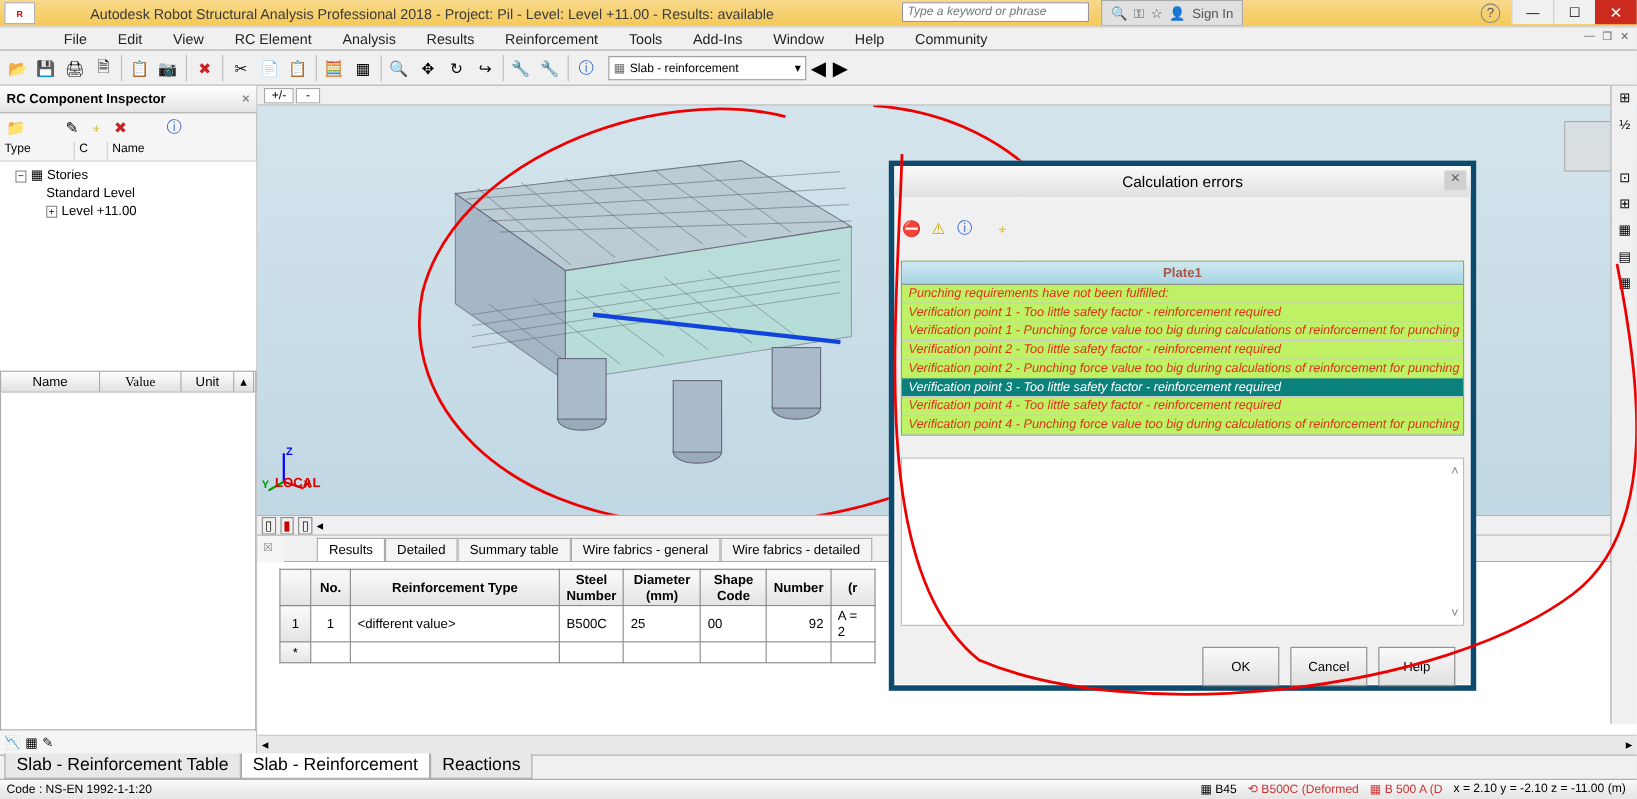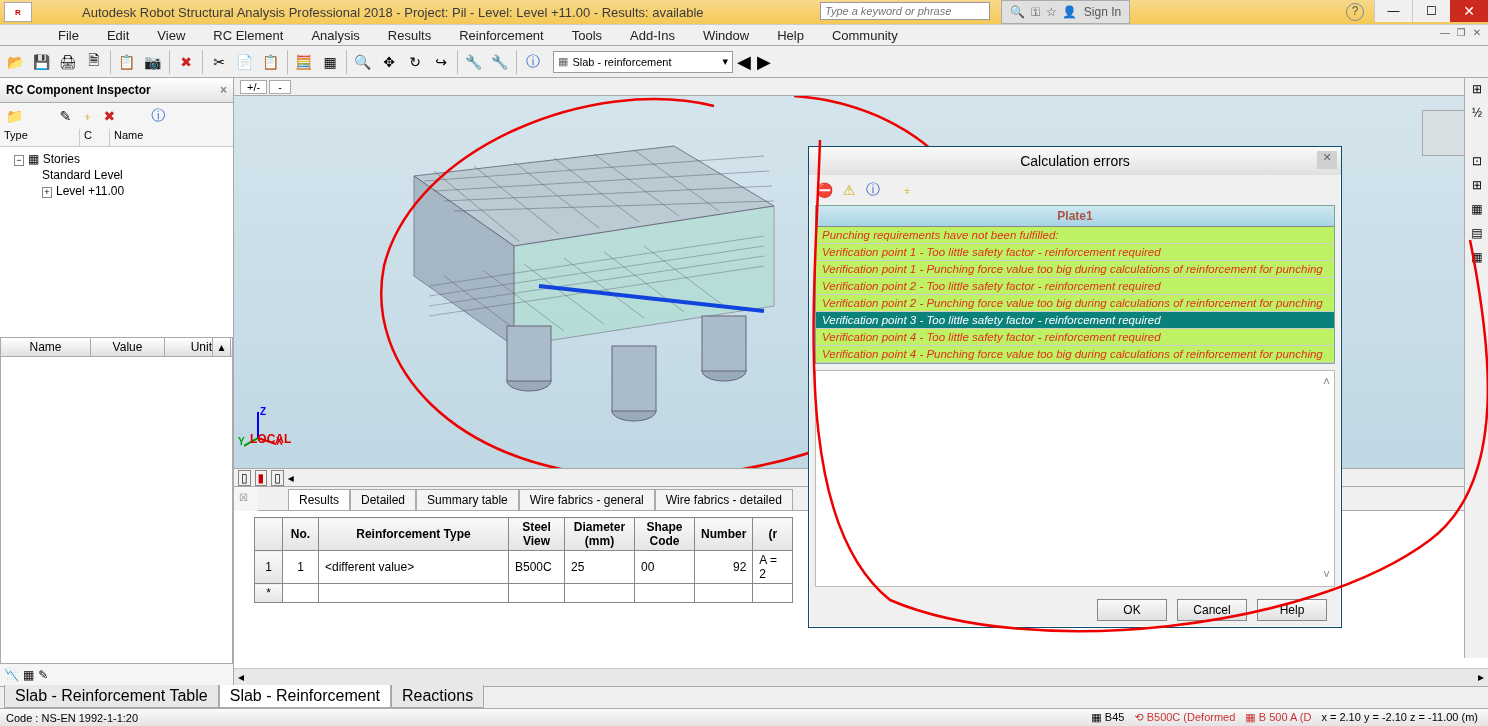--- a/index.html
+++ b/index.html
@@ -35,21 +35,21 @@
 .toolbar .navarrow { width:18px; height:22px; display:flex; align-items:center; justify-content:center; font-size:18px; color:#000; }
 
 
 .main { display:flex; height: calc(726px - 24px - 22px - 32px - 22px - 18px); }
 .left-panel { width:234px; background:#f5f5f5; border-right:1px solid #aaa; display:flex; flex-direction:column; }
 .left-panel .hdr { height:20px; background:linear-gradient(#fff,#e4e4e4); border-bottom:1px solid #aaa; padding:12px 6px; font-weight:bold; font-size:12px; display:flex; justify-content:space-between; align-items:center; }
 .left-panel .hdr .x { color:#888; cursor:default; }
 .left-panel .toolbar2 { height:26px; display:flex; align-items:center; padding:0 6px; gap:12px; }
 .left-panel .toolbar2 span { font-size:14px; }
 .left-panel .tree-hdr { display:flex; height:18px; border-bottom:1px solid #ccc; font-size:11px; }
-.left-panel .tree-hdr div:first-child { width:80px; padding-left:4px; border-right:1px solid #ccc; }
+.left-panel .tree-hdr div:first-child { width:68px; padding-left:4px; border-right:1px solid #ccc; }
 .left-panel .tree-hdr div:nth-child(2) { width:30px; padding-left:4px; border-right:1px solid #ccc; }
 .left-panel .tree-hdr div:last-child { flex:1; padding-left:4px; }
 .left-panel .tree { flex:0 0 190px; background:#fff; font-size:12px; padding:4px; }
 .left-panel .tree .row { padding:1px 0 1px 10px; }
 .left-panel .tree .row.indent { padding-left: 38px; }
 .left-panel .tree .exp { display:inline-block; width:10px; border:1px solid #888; text-align:center; line-height:9px; font-size:9px; margin-right:4px; }
 
 .left-panel .tabs1 { height:20px; display:flex; border-top:1px solid #aaa; background:#e8e8e8; }
 .left-panel .tabs1 .tab { padding:2px 8px; border:1px solid #aaa; border-bottom:none; background:#fff; font-size:11px; position:relative; top:-1px; }
 .left-panel .tabs1 .tab.inactive { background:#e8e8e8; }
@@ -89,33 +89,33 @@
 .result-panel th, .result-panel td { border:1px solid #888; padding:2px 6px; background:#fff; }
 .result-panel th { background:linear-gradient(#fafafa,#e4e4e4); font-weight:bold; }
 .result-panel .rowhdr { background:linear-gradient(#fafafa,#e4e4e4); text-align:center; width:28px; }
 .result-panel .scrollbar { height:18px; background:#e8e8e8; border-top:1px solid #ccc; }
 
 
 .right-toolbar { position:absolute; right:0; top:78px; width:24px; background:#f0f0f0; border-left:1px solid #aaa; display:flex; flex-direction:column; gap:4px; padding:4px 2px; height:580px; }
 .right-toolbar .btn { width:20px; height:20px; font-size:12px; text-align:center; }
 
 
-.dialog { position:absolute; left:808px; top:146px; width:534px; height:482px; background:#f0f0f0; border:1px solid #0c4a6e; box-shadow:0 0 0 1px #fff inset; z-index:10; display:flex; flex-direction:column; }
+.dialog { position:absolute; left:808px; top:146px; width:534px; height:482px; background:#f0f0f0; border:5px solid #0c4a6e; box-shadow:0 0 0 1px #fff inset; z-index:10; display:flex; flex-direction:column;gap:14px; }
 .dialog .dlg-title { height:28px; display:flex; align-items:center; justify-content:center; background:linear-gradient(#fafafa,#e0e0e0); position:relative; font-size:14px; }
 .dialog .dlg-title .x { position:absolute; right:4px; top:4px; width:20px; height:18px; background:#d0d0d0; text-align:center; font-size:11px; color:#666; }
 .dialog .dlg-toolbar { height:30px; display:flex; align-items:center; padding:0 6px; gap:4px; }
 .dialog .dlg-toolbar .ico { width:20px; height:20px; display:flex; align-items:center; justify-content:center; font-size:14px; }
 .dialog .grid { border:1px solid #7a9; margin:0 6px; background:#bef264; }
 .dialog .grid .ghdr { background:linear-gradient(#cfe8f0,#a8d4e4); text-align:center; padding:3px; font-weight:bold; font-size:12px; color:#a54; border-bottom:1px solid #888; }
 .dialog .grid .grow { padding:2px 6px; font-size:11.5px; color:#e03020; border-bottom:1px solid #ccc; white-space:nowrap; overflow:hidden;font-style:italic; }
 .dialog .grid .grow.sel { background:#0a817a; color:#fff; }
 .dialog .comment-area { flex:1; margin:6px; background:#fff; border:1px solid #bbb; position:relative; }
 .dialog .comment-area .chev { position:absolute; right:4px; color:#888; font-size:12px; }
 .dialog .dlg-buttons { height:34px; display:flex; justify-content:flex-end; align-items:center; gap:10px; padding:0 14px; }
-.dialog .dlg-buttons button { width:70px; height:22px; font-size:12px; background:linear-gradient(#fafafa,#e0e0e0); border:1px solid #888; }
+.dialog .dlg-buttons button { width:70px; height:36px; font-size:12px; background:linear-gradient(#fafafa,#e0e0e0); border:1px solid #888; }
 
 
 .bottom-tabs { position:absolute; bottom:18px; left:0; right:0; height:22px; background:#f0f0f0; border-top:1px solid #aaa; display:flex; align-items:flex-end; padding-left:4px; }
 .bottom-tabs .tab { padding:2px 10px; border:1px solid #aaa; border-top:none; font-size:16px; background:#e8e8e8; }
 .bottom-tabs .tab.active { background:#fff; }
 
 
 .statusbar { position:absolute; bottom:0; left:0; right:0; height:18px; background:linear-gradient(#fafafa,#e4e4e4); border-top:1px solid #aaa; font-size:11px; display:flex; align-items:center; padding:0 6px; }
 .statusbar .right { position:absolute; right:0; display:flex; gap:10px; padding-right:10px;justify-content:flex-end; }
 .statusbar .right span { white-space:nowrap; }
@@ -225,22 +225,22 @@
       <div>C</div>
       <div>Name</div>
     </div>
     <div class="tree">
       <div class="row"><span class="exp">−</span>▦ <span>Stories</span></div>
       <div class="row indent"><span>Standard Level</span></div>
       <div class="row indent"><span class="exp">+</span><span>Level +11.00</span></div>
     </div>
     <div class="grid-hdr">
       <div style="width:90px;">Name</div>
-      <div style="width:74px;">Value</div>
-      <div style="width:48px;text-align:right;">Unit</div>
+      <div style="width:74px;font-family:Liberation Serif, serif;">Value</div>
+      <div style="width:48px;">Unit</div>
       <div style="width:18px;text-align:center;">▴</div>
     </div>
     <div class="grid-body"></div>
     <div class="bottom-bar">
       <span>📉</span>
       <span>▦</span>
       <span>✎</span>
     </div>
   </div>
 
@@ -327,21 +327,21 @@
           <div class="tab">Wire fabrics - detailed</div>
         </div>
       </div>
       <div class="table-wrap">
         <table>
           <tbody>
               <tr>
             <th class="rowhdr"></th>
             <th style="width:36px;">No.</th>
             <th style="width:190px;">Reinforcement Type</th>
-            <th style="width:56px;">Steel View</th>
+            <th style="width:56px;">Steel Number</th>
             <th style="width:70px;">Diameter (mm)</th>
             <th style="width:60px;">Shape Code</th>
             <th style="width:56px;">Number</th>
             <th style="width:40px;">(r</th>
           </tr>
           <tr>
             <td class="rowhdr">1</td>
             <td style="text-align:center;">1</td>
             <td>&lt;different value&gt;</td>
             <td>B500C</td>

